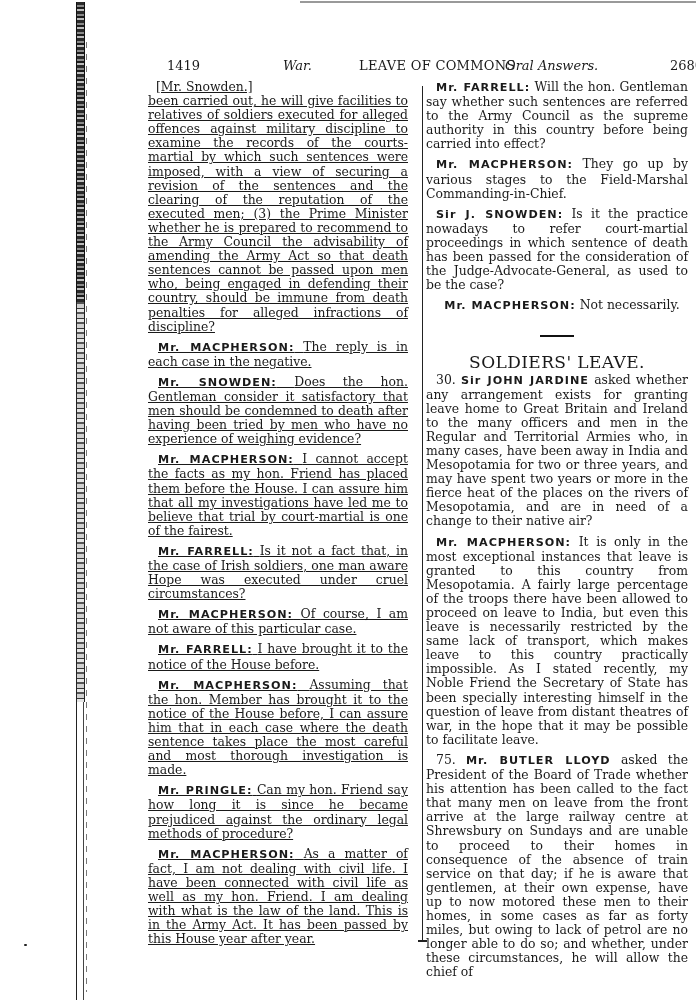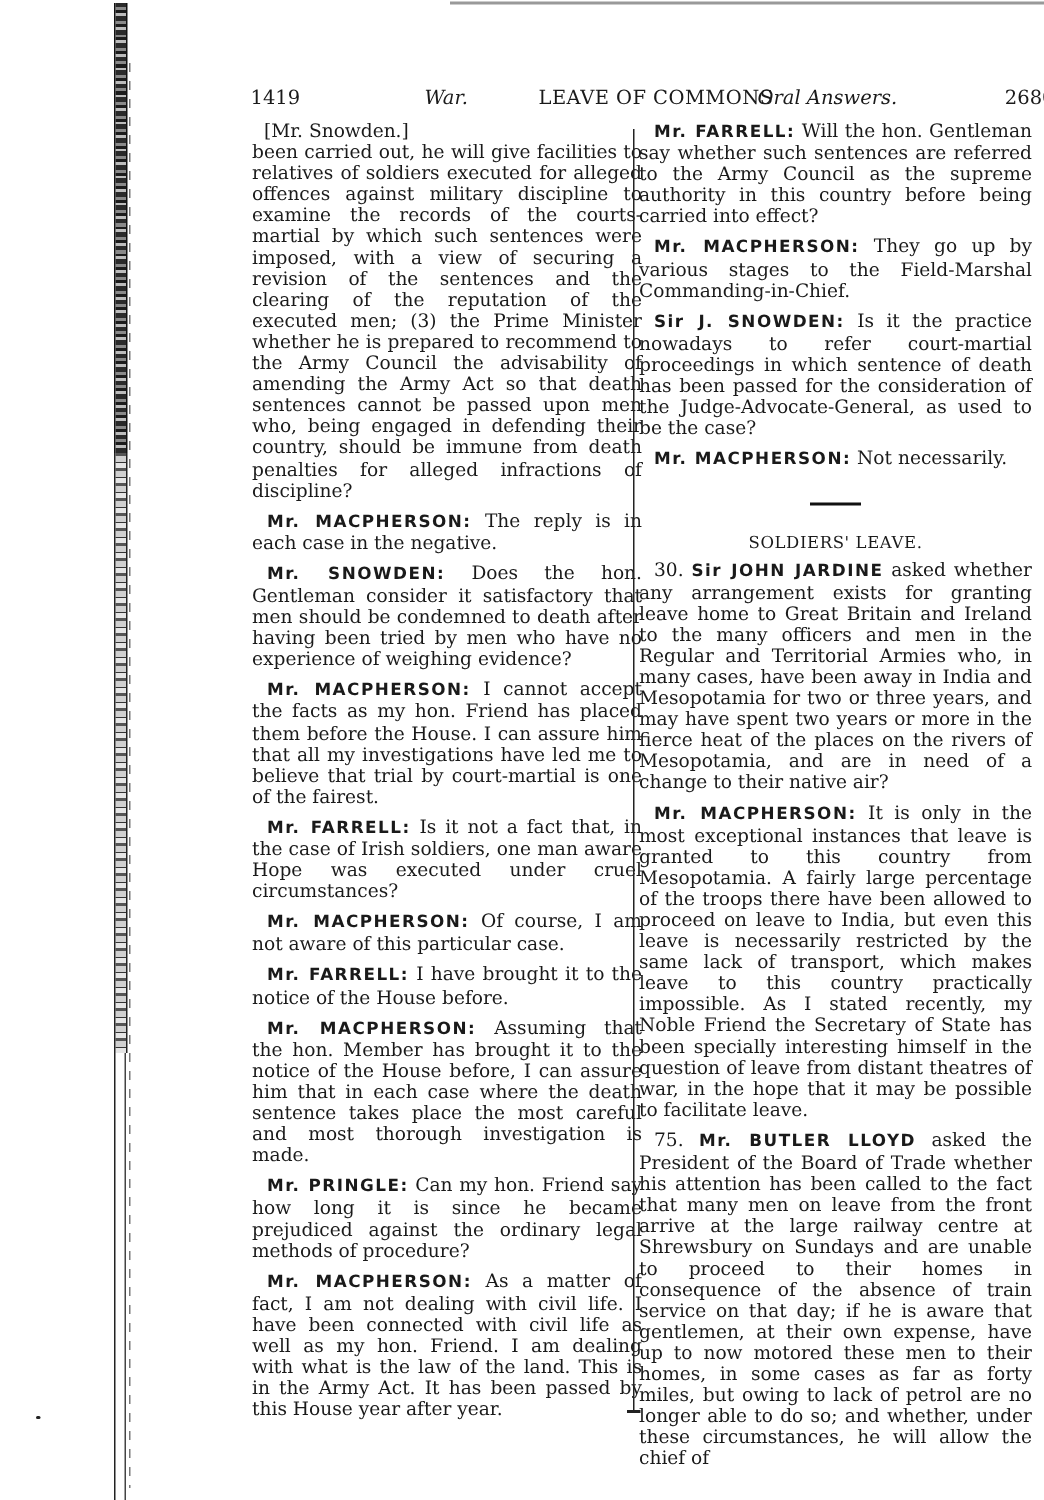--- a/index.html
+++ b/index.html
@@ -45,40 +45,40 @@
   .h-left-title { left: 118px; font-style: italic; }
   .h-center { left: 194px; letter-spacing: 0.3px; }
   .h-right-title { left: 340px; font-style: italic; }
   .h-right-num { right: 0; }
 
   .col {
     position: absolute; top: 80px;
     font-size: 12.4px; line-height: 14.1px;
     text-align: justify; hyphens: manual;
   }
-  .col-left { left: 168px; width: 260px; }
+  .col-left { left: 148px; width: 260px; text-decoration: underline; }
   .col-right { left: 426px; width: 262px; }
   .divider {
     position: absolute; left: 422px; top: 86px; width: 1px; height: 856px; background: #222;
   }
   .divider-foot {
     position: absolute; left: 418px; top: 940px; width: 9px; height: 2px; background: #222;
   }
   p { margin: 0 0 6px 0; }
   .para { text-indent: 10px; }
   .speaker {
     font-family: "DejaVu Sans", "Liberation Sans", sans-serif;
     font-weight: bold; font-size: 11.2px; letter-spacing: 1px;
   }
   .running { padding-left: 8px; margin-bottom: 0; }
   .rule-short {
     width: 34px; height: 2px; background: #111; margin: 22px auto 18px auto;
   }
   .section-head {
-    text-align: center; font-size: 11px; letter-spacing: 0.4px; margin: 0 0 3px 0;
+    text-align: center; font-size: 17px; letter-spacing: 0.4px; margin: 0 0 3px 0;
   }
   .speck { position: absolute; width: 3px; height: 2px; background: #222; border-radius: 1px; }
 </style>
 </head>
 <body>
 
 <div class="binding">
   <div class="strip"></div>
   <div class="strip2"></div>
   <div class="line1"></div>
@@ -110,21 +110,21 @@
   <p class="para"><span class="speaker">Mr. MACPHERSON:</span> <span>As a matter of fact, I am not dealing with civil life.  I have been connected with civil life as well as my hon. Friend.  I am dealing with what is the law of the land.  This is in the Army Act.  It has been passed by this House year after year.</span></p>
 </div>
 
 <div class="divider"></div>
 <div class="divider-foot"></div>
 
 <div class="col col-right">
   <p class="para"><span class="speaker">Mr. FARRELL:</span> <span>Will the hon. Gentleman say whether such sentences are referred to the Army Council as the supreme authority in this country before being carried into effect?</span></p>
   <p class="para"><span class="speaker">Mr. MACPHERSON:</span> <span>They go up by various stages to the Field-Marshal Commanding-in-Chief.</span></p>
   <p class="para"><span class="speaker">Sir J. SNOWDEN:</span> <span>Is it the practice nowadays to refer court-martial proceedings in which sentence of death has been passed for the consideration of the Judge-Advocate-General, as used to be the case?</span></p>
-  <p class="para" style=""><span class="speaker">Mr. MACPHERSON:</span> <span>Not necessarily.</span></p>
+  <p class="para" style="text-align:center;"><span class="speaker">Mr. MACPHERSON:</span> <span>Not necessarily.</span></p>
 
   <div class="rule-short"></div>
   <p class="section-head">SOLDIERS' LEAVE.</p>
 
   <p class="para"><span>30.</span> <span class="speaker">Sir JOHN JARDINE</span> <span>asked whether any arrangement exists for granting leave home to Great Britain and Ireland to the many officers and men in the Regular and Territorial Armies who, in many cases, have been away in India and Mesopotamia for two or three years, and may have spent two years or more in the fierce heat of the places on the rivers of Mesopotamia, and are in need of a change to their native air?</span></p>
   <p class="para"><span class="speaker">Mr. MACPHERSON:</span> <span>It is only in the most exceptional instances that leave is granted to this country from Mesopotamia.  A fairly large percentage of the troops there have been allowed to proceed on leave to India, but even this leave is necessarily restricted by the same lack of transport, which makes leave to this country practically impossible.  As I stated recently, my Noble Friend the Secretary of State has been specially interesting himself in the question of leave from distant theatres of war, in the hope that it may be possible to facilitate leave.</span></p>
   <p class="para"><span>75.</span> <span class="speaker">Mr. BUTLER LLOYD</span> <span>asked the President of the Board of Trade whether his attention has been called to the fact that many men on leave from the front arrive at the large railway centre at Shrewsbury on Sundays and are unable to proceed to their homes in consequence of the absence of train service on that day; if he is aware that gentlemen, at their own expense, have up to now motored these men to their homes, in some cases as far as forty miles, but owing to lack of petrol are no longer able to do so; and whether, under these circumstances, he will allow the chief of</span></p>
 </div>
 
 <div class="speck" style="left:24px; top:944px;"></div>

